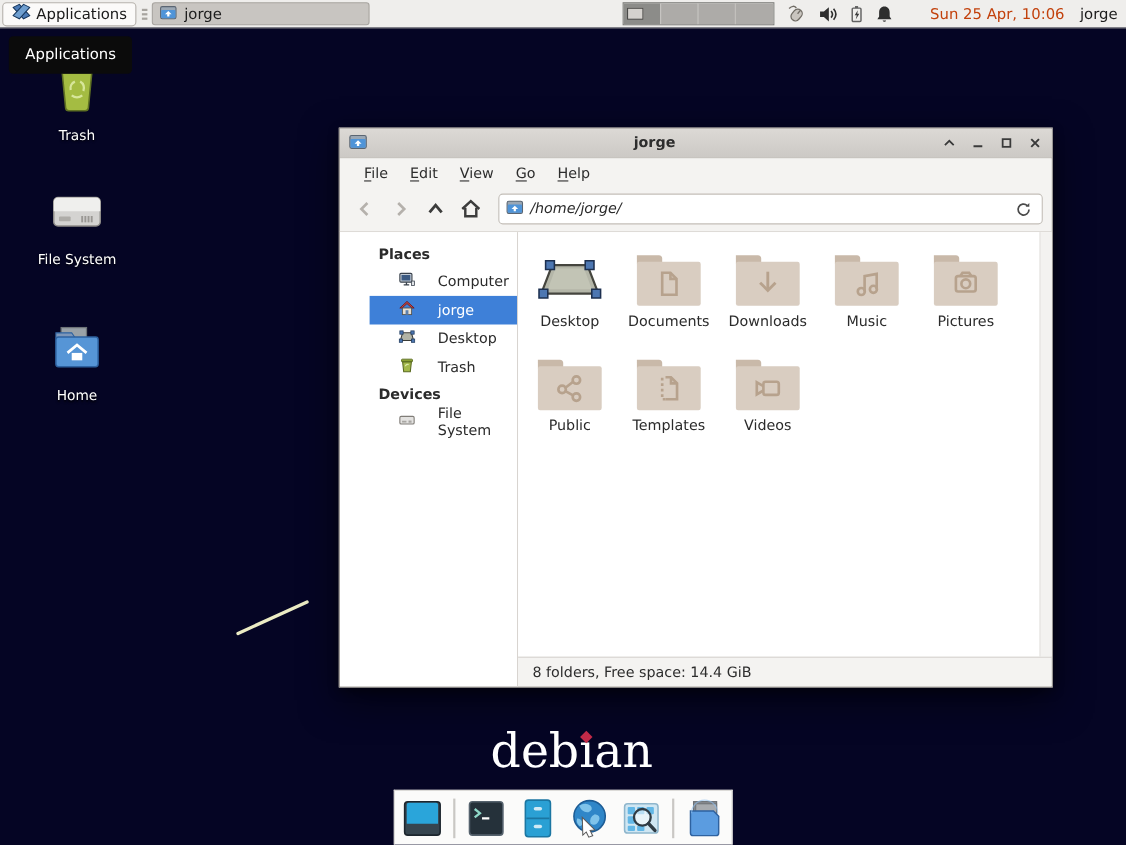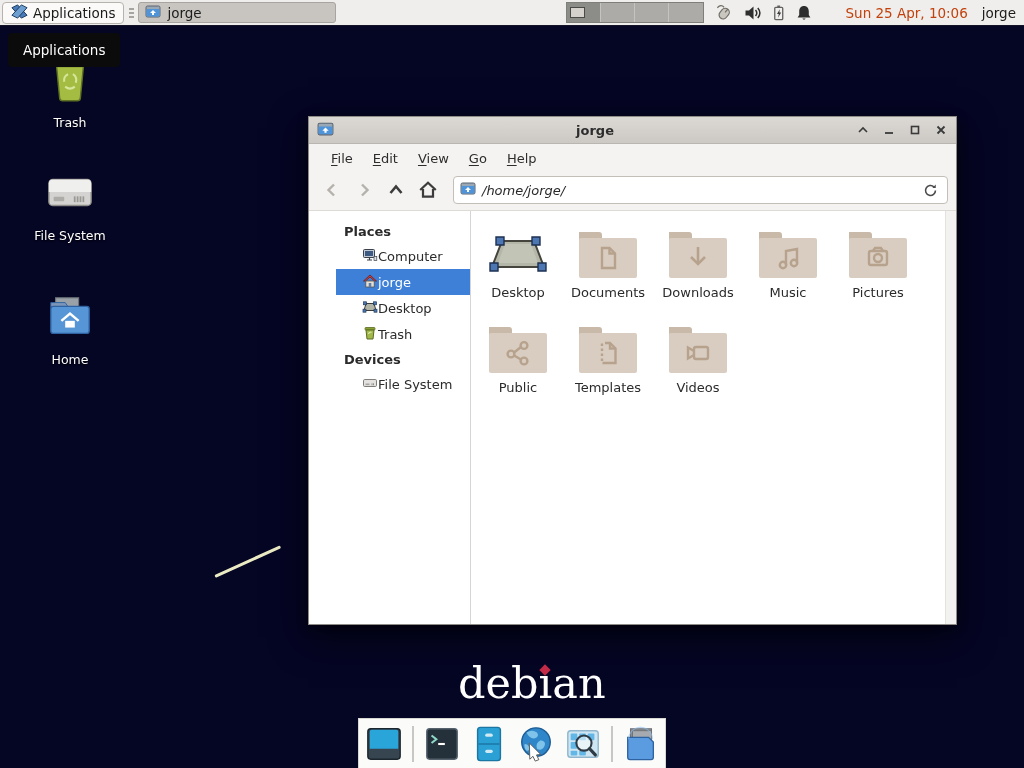--- a/index.html
+++ b/index.html
@@ -59,36 +59,36 @@
     border-bottom:1px solid #dedbd7; }
   .tool-btn { width:30px; height:28px; display:flex; align-items:center; justify-content:center; border-radius:3px; }
   .path-entry { flex:1; height:28px; margin-left:8px; background:#ffffff; border:1px solid #c3beb8;
     border-radius:4px; display:flex; align-items:center; padding:0 6px; gap:6px; }
   .path-text { flex:1; font-size:13px; color:#2a2a2a;font-style:italic; }
   .reload-btn { width:22px; height:22px; display:flex; align-items:center; justify-content:center; }
   .win-body { flex:1; display:flex; min-height:0; }
   .sidebar { width:162px; background:#ffffff; border-right:1px solid #d8d4d0; padding-top:8px;padding-left:27px; }
   .side-header { height:24px; display:flex; align-items:center; padding-left:8px;
     font-size:13px; font-weight:bold; color:#2b2b2b; }
-  .side-row { height:26px; display:flex; align-items:center; gap:0; padding-left:26px;
+  .side-row { height:26px; display:flex; align-items:center; gap:20px; padding-left:26px;
     font-size:13px; color:#2b2b2b; }
   .side-row.selected { background:#3e80d8; color:#ffffff; }
   .content-col { flex:1; display:flex; flex-direction:column; min-width:0; }
   .files-row { flex:1; display:flex; background:#ffffff; min-height:0; }
   .files-grid { flex:1; padding:16px 0 0 2px; display:grid; grid-template-columns:repeat(5,90px);
     grid-auto-rows:95px; align-content:start; }
   .scroll-trough { width:11px; background:#f3f2f0; border-left:1px solid #e4e2df; }
   .fcell { display:flex; flex-direction:column; align-items:center; }
   .fcell .fico { height:56px; display:flex; align-items:center; }
   .fcell .flabel { font-size:13px; color:#2b2b2b; margin-top:2px; white-space:nowrap; }
   .statusbar { height:27px; background:#f4f3f1; border-top:1px solid #d8d4d0;
     display:flex; align-items:center; padding-left:13px; font-size:13px; color:#2d2d2d; }
 
   
-  .debian { position:absolute; left:458px; top:660px; color:#ffffff;
+  .debian { position:absolute; left:446px; top:660px; color:#ffffff;
     font-family:"DejaVu Serif", serif; font-size:43px; line-height:1.1; display:flex; }
   .debian .i-wrap { position:relative; }
   .debian .diamond { position:absolute; left:50%; top:6px; width:8px; height:8px;
     background:#c22a48; transform:translateX(-50%) rotate(45deg); }
 
   
   .dock { position:absolute; left:358px; top:718px; width:308px; height:50px; background:#fbfbfa;
     border:1px solid #d9d7d4; border-bottom:none; display:flex; align-items:center;
     justify-content:center; gap:9px; }
   .dock-sep { width:2px; height:36px; background:#c9c7c4; }
@@ -478,20 +478,23 @@
                   <path d="M28 27 L22 23.5 V34.5 L28 31"></path>
                 </g>
               </svg>
             </span>
             <span class="flabel">Videos</span>
           </div>
 
         </div>
         <div class="scroll-trough"></div>
       </div>
+      <div class="statusbar">
+        <span>8 folders, Free space: 14.4 GiB</span>
+      </div>
     </div>
   </div>
 </div>
 
 <div class="debian">
   <span>deb</span>
     <span class="i-wrap"><span>ı</span><span class="diamond"></span></span>
     <span>an</span>
 </div>
 

